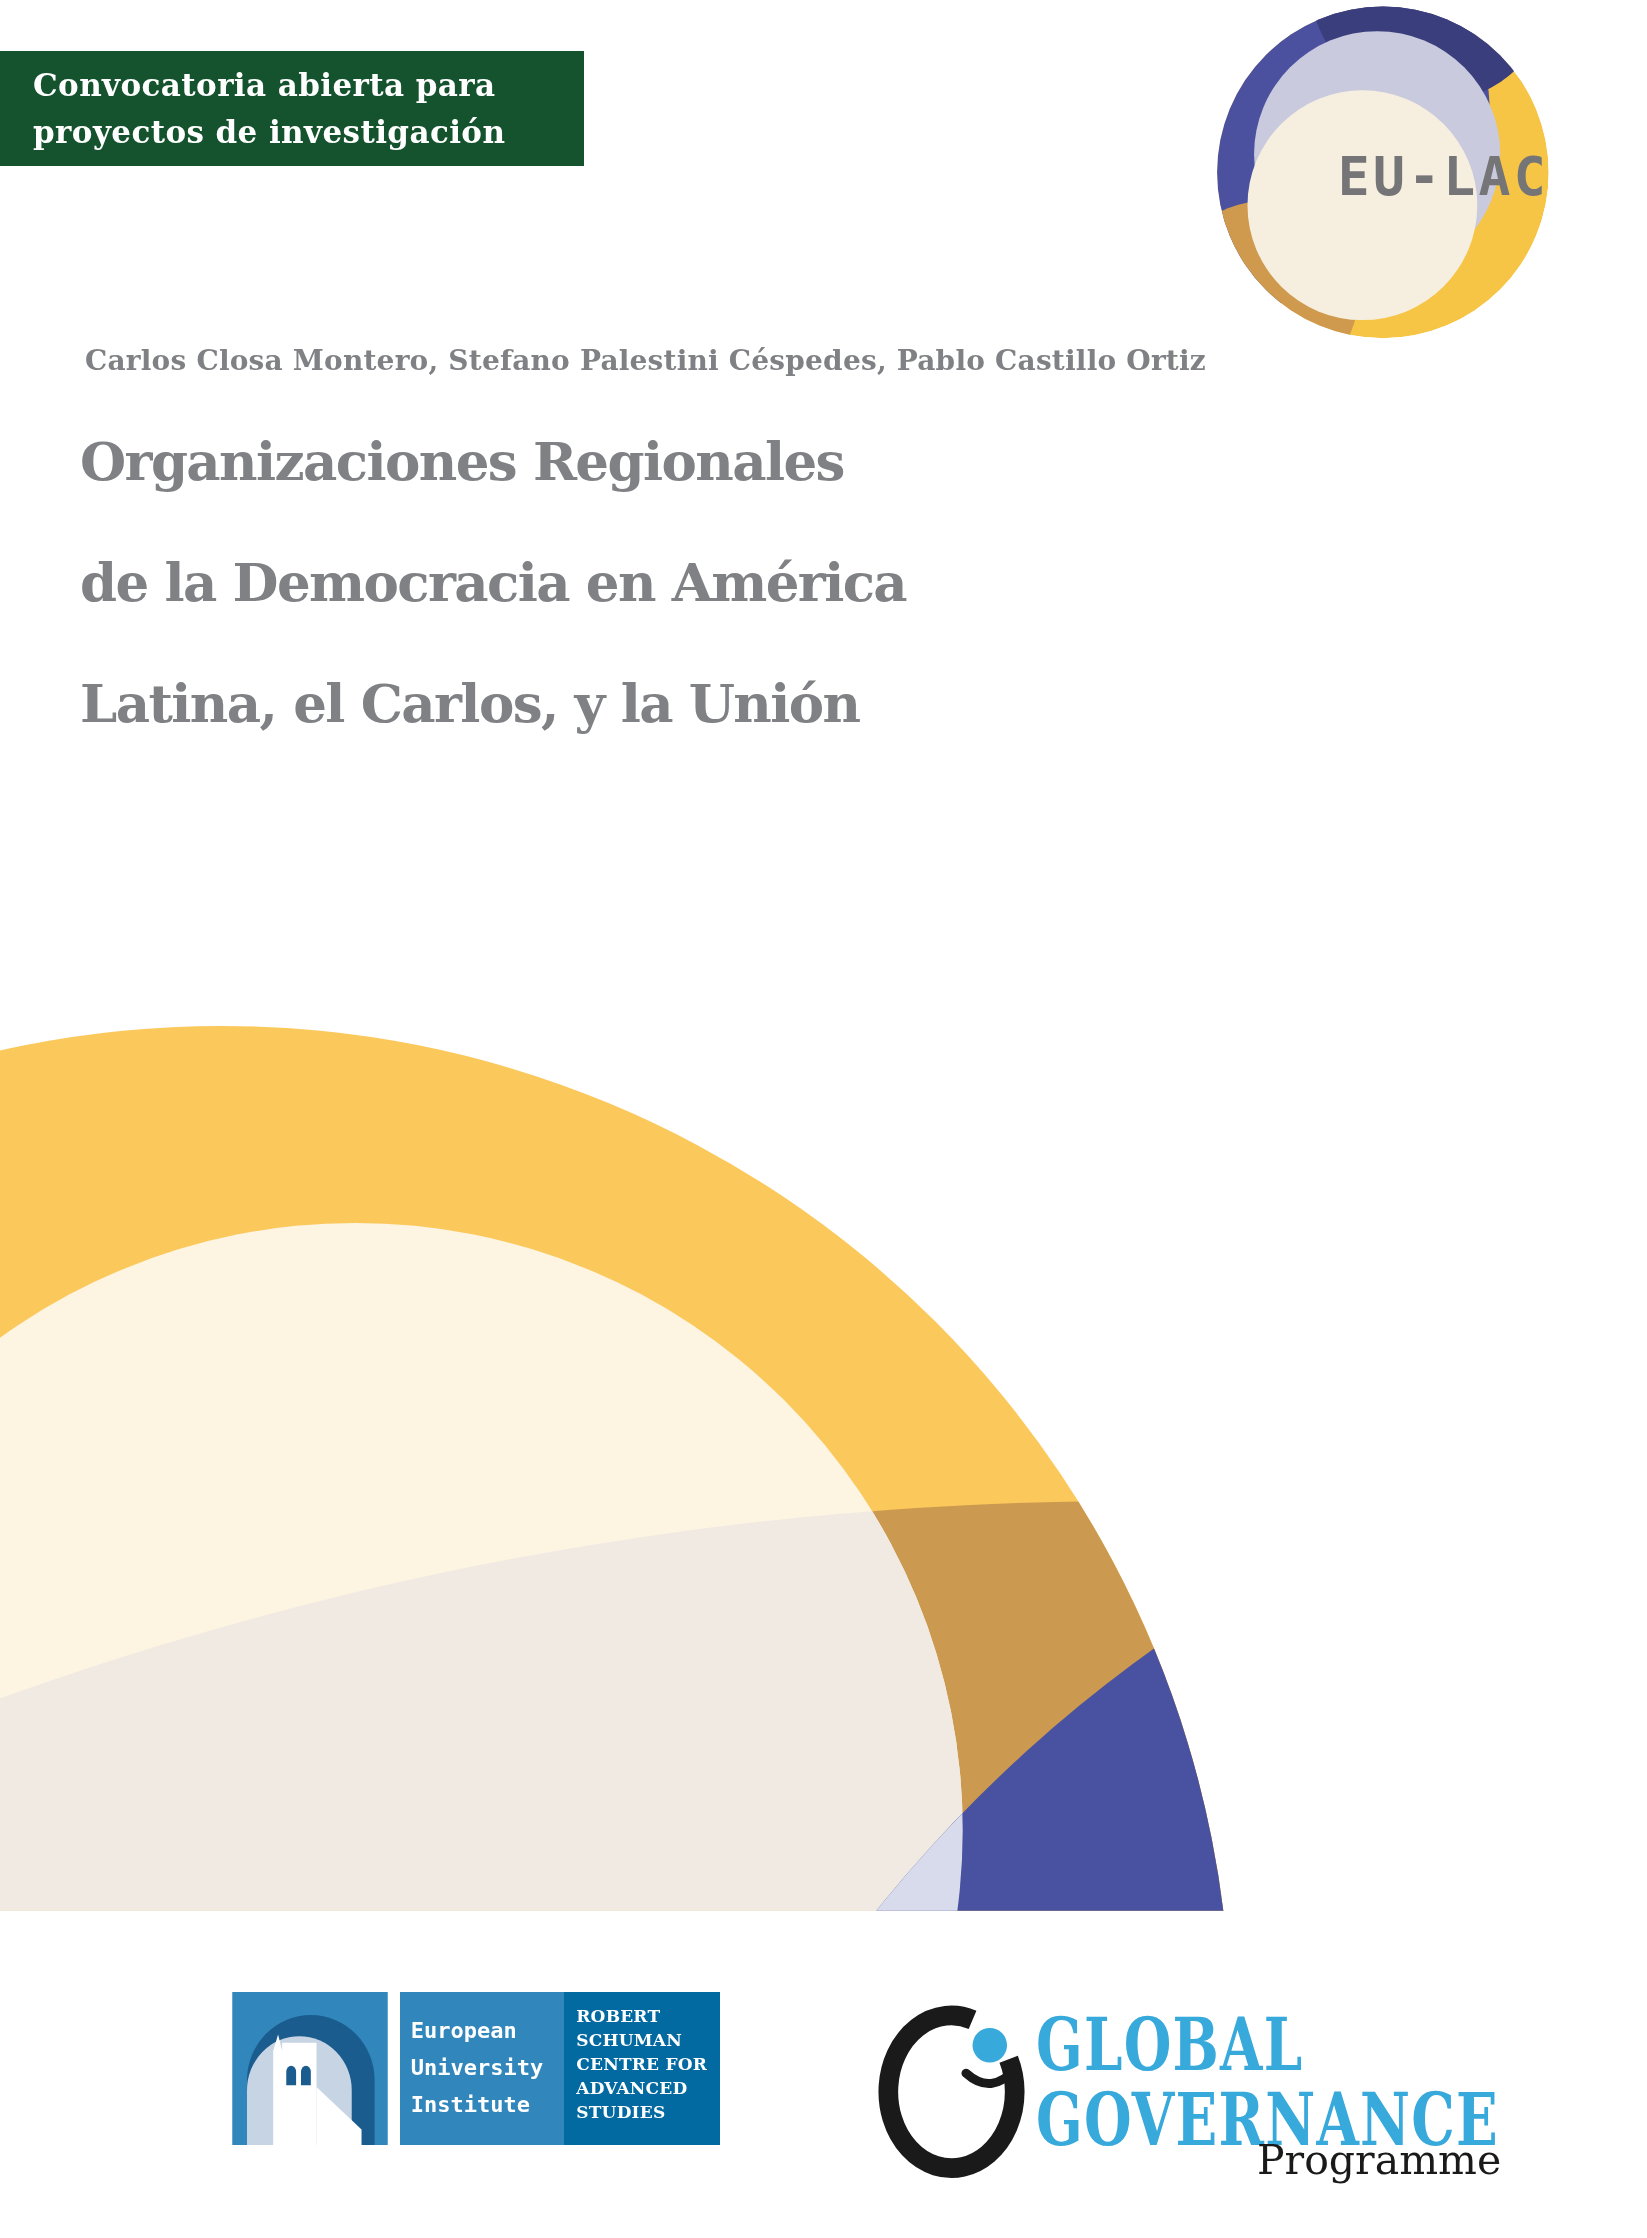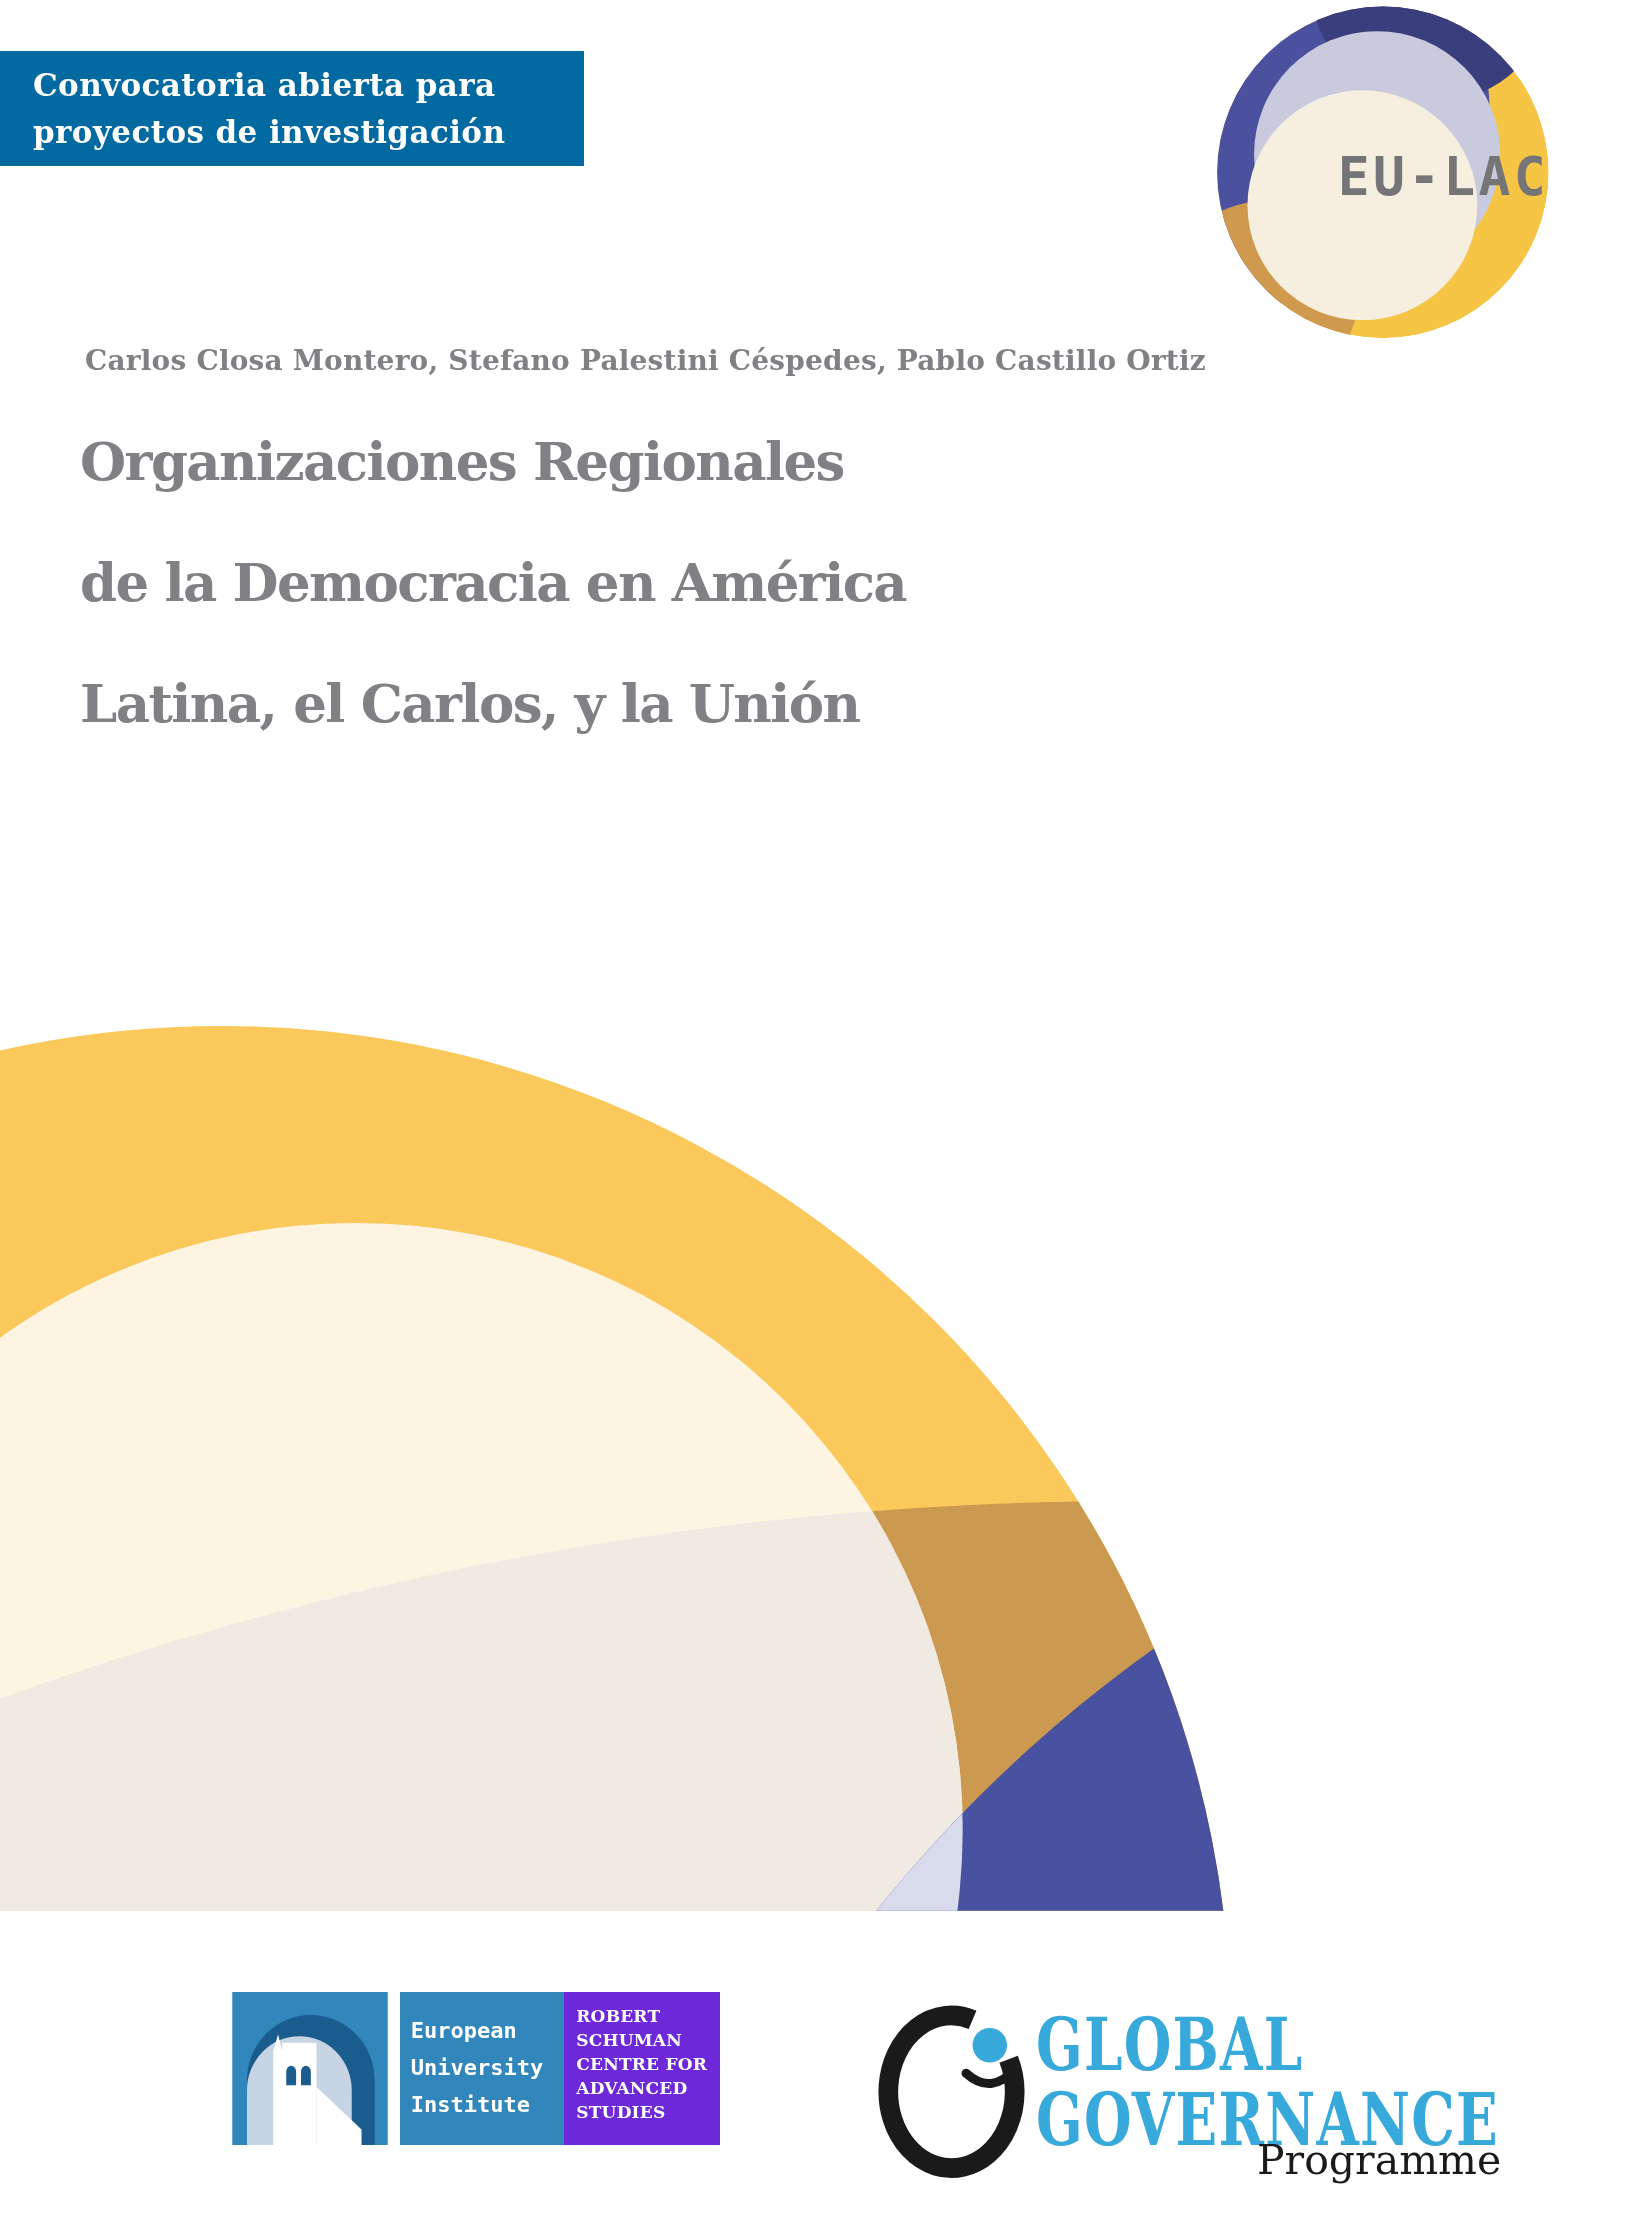--- a/index.html
+++ b/index.html
@@ -117,21 +117,21 @@
       <circle cx="1580" cy="135" r="235" fill="#4b519e"></circle>
       <circle cx="1745" cy="-25" r="150" fill="#3a3e7c"></circle>
       <circle cx="1540" cy="360" r="115" fill="#cf9a4e"></circle>
       <circle cx="1678" cy="188" r="150" fill="#c9cadd"></circle>
       <circle cx="1660" cy="250" r="140" fill="#f6efe0"></circle>
     </g>
   </svg>
 
   <div class="eulac-label" style="color: rgb(117, 117, 120);">EU-LAC</div>
 
-  <div class="banner" style="background-color: #0369a1;">
+  <div class="banner" style="background-color: #14532d;">
     <div class="banner-line" style="color: rgb(255, 255, 255);">Convocatoria abierta para</div>
     <div class="banner-line" style="color: rgb(255, 255, 255);">proyectos de investigación</div>
   </div>
 
   <div class="authors" style="color: rgb(127, 129, 132);">Carlos Closa Montero, Stefano Palestini Céspedes, Pablo Castillo Ortiz</div>
 
   <div class="title">
     <div class="title-line" style="color: rgb(127, 129, 132);">Organizaciones Regionales</div>
     <div class="title-line" style="color: rgb(127, 129, 132);">de la Democracia en América</div>
     <div class="title-line" style="color: rgb(127, 129, 132);">Latina, el Carlos, y la Unión</div>
@@ -146,21 +146,21 @@
     <path d="M66,114 v-16 a6,8 0 0 1 12,0 v16 z" fill="#1a5c8e"></path>
     <path d="M84,114 v-16 a6,8 0 0 1 12,0 v16 z" fill="#1a5c8e"></path>
   </svg>
 
   <div class="tile tile-eui-text" style="background-color: rgb(49, 135, 187);">
     <div class="tl">European</div>
     <div class="tl">University</div>
     <div class="tl">Institute</div>
   </div>
 
-  <div class="tile tile-rsc" style="background-color: #6d28d9;">
+  <div class="tile tile-rsc" style="background-color: #0369a1;">
     <div class="tl">ROBERT</div>
     <div class="tl">SCHUMAN</div>
     <div class="tl">CENTRE FOR</div>
     <div class="tl">ADVANCED</div>
     <div class="tl">STUDIES</div>
   </div>
 
   <svg class="layer" viewBox="0 0 2008 2728" aria-hidden="true">
     <path d="M 1185 2461 A 77 93 0 1 0 1229 2509" fill="none" stroke-width="24" stroke="#1a1a1a"></path>
     <circle cx="1206" cy="2492" r="21" fill="#38a9db"></circle>

